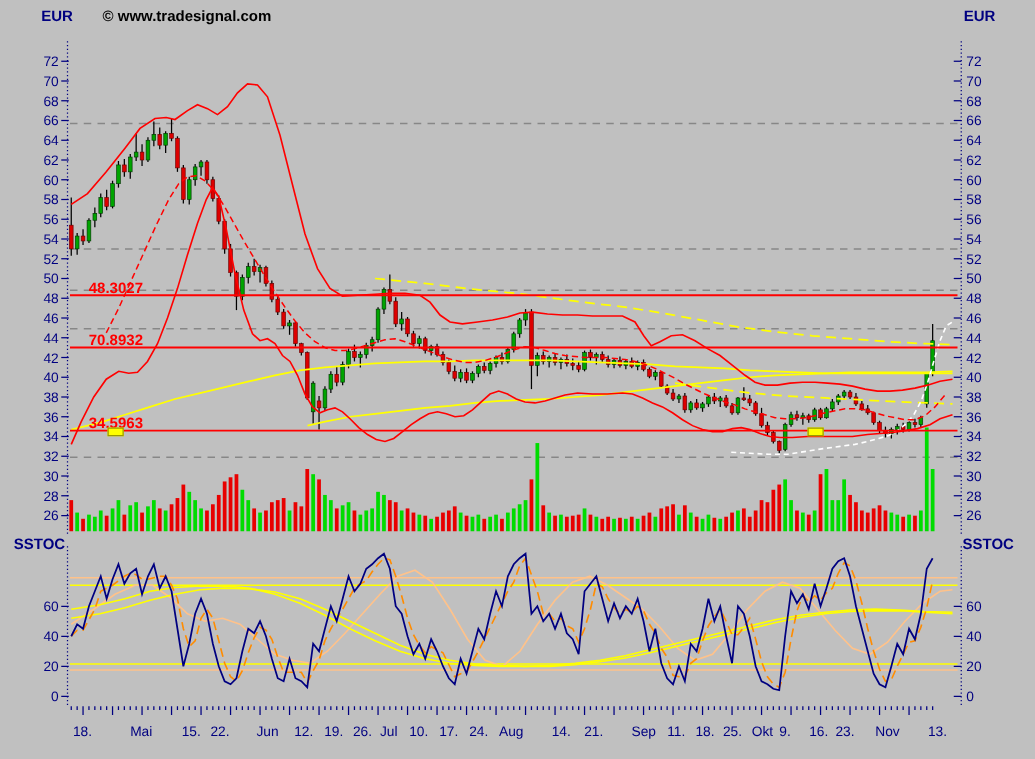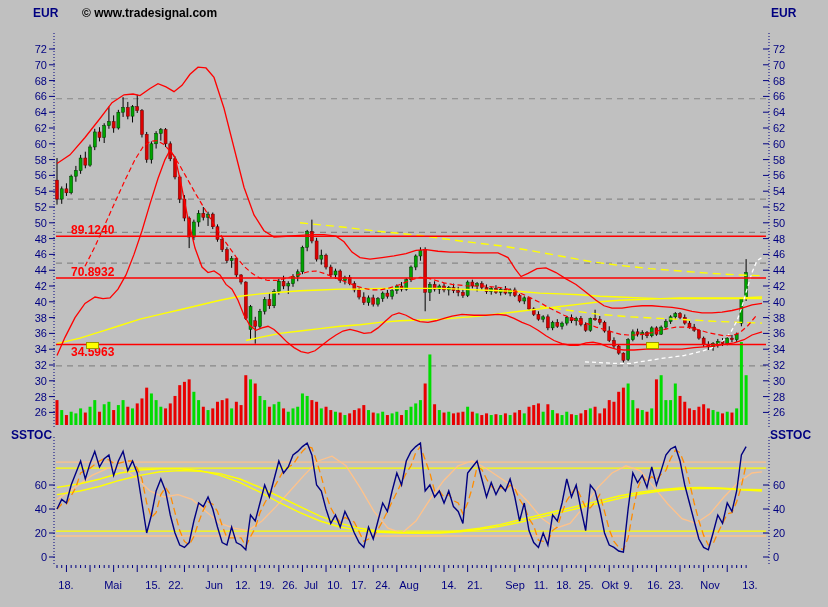--- a/index.html
+++ b/index.html
@@ -9,21 +9,21 @@
   .lbl{position:absolute;font-size:12px;color:#000080;white-space:nowrap;z-index:5;font-weight:bold;}
   .lbl.black{color:#000000;}
   .lbl.red{color:#ff0000;}
   .eur-left{left:33px;top:6px;}
   .copyright{left:62px;top:6px;margin-left:20px;}
   .eur-right{left:771px;top:6px;}
   .sstoc-left{left:11px;top:428px;}
   .sstoc-right{left:770px;top:428px;}
   .hl1{left:71px;top:223px;}
   .hl2{left:71px;top:265px;}
-  .hl3{left:71px;top:345px;}
+  .hl3{left:71px;top:331px;}
   .handle{position:absolute;width:11px;height:5px;background:#ffff00;border:1px solid #9a9a00;z-index:6;}
   .h1{left:86px;top:342px;}
   .h2{left:646px;top:342px;}
 </style>
 </head>
 <body>
 
 <div class="screen">
   <svg id="chart-svg" width="828" height="607">
       <g>
@@ -793,18 +793,18 @@
         <polyline points="57,494.6 80,491 100,486.2 120,480.2 140,475.4 160,471.8 180,470.6 200,471.2 220,473.6 240,479 260,487.4 280,497 300,506.6 320,516.2 340,523.4 360,528.2 380,531.2 400,532.4 420,533 440,533 460,531.8 480,529.4 500,526.4 520,522.2 540,517.4 560,512.6 580,507.8 600,503 620,498.2 640,494 660,491 680,489.2 700,488.6 720,488.6 740,489.8 762,491" fill="none" stroke="#ffff00" stroke-width="1.4"></polyline>
         <polyline points="57,509 61.72,504.2 66.44,504.2 71.16,495.8 75.88,487.4 80.6,473 85.32,470.6 90.03999999999999,468.2 94.75999999999999,464.6 99.47999999999999,461 104.19999999999999,458.6 108.91999999999999,459.8 113.64,463.4 118.36,463.4 123.08,462.2 127.8,461 132.51999999999998,461 137.24,468.2 141.95999999999998,479 146.68,503 151.39999999999998,517.4 156.12,512.6 160.83999999999997,494.6 165.56,487.4 170.28,494.6 175,512.6 179.72,530.6 184.44,541.4 189.16,545 193.88,536.6 198.6,522.2 203.32,510.2 208.04,501.8 212.76,504.2 217.48,511.4 222.2,525.8 226.92,537.8 231.64,537.8 236.35999999999999,537.8 241.07999999999998,537.8 245.79999999999998,546.2 250.51999999999998,536.6 255.23999999999998,528.2 259.96,512.6 264.67999999999995,503 269.4,494.6 274.12,487.4 278.84,479 283.56,470.6 288.28,467 293,464.6 297.72,457.4 302.44,451.4 307.15999999999997,446.6 311.88,447.8 316.59999999999997,461 321.32,476.6 326.03999999999996,494.6 330.76,507.8 335.47999999999996,516.2 340.2,522.2 344.91999999999996,517.4 349.64,519.8 354.35999999999996,522.2 359.08,531.8 363.8,541.4 368.52,539 373.24,537.8 377.96,529.4 382.68,521 387.4,511.4 392.12,501.8 396.84,492.2 401.56,482.6 406.28,473 411,465.8 415.71999999999997,452.6 420.44,446.6 425.15999999999997,459.8 429.88,473 434.59999999999997,491 439.32,491 444.03999999999996,497 448.76,494.6 453.47999999999996,500.6 458.2,503 462.91999999999996,513.8 467.64,503 472.35999999999996,487.4 477.08,467 481.79999999999995,469.4 486.52,479 491.23999999999995,486.2 495.96,491 500.67999999999995,487.4 505.4,489.8 510.12,485 514.8399999999999,488.6 519.56,499.4 524.28,506.6 529,518.6 533.72,525.8 538.44,540.2 543.16,541.4 547.88,541.4 552.5999999999999,530.6 557.3199999999999,527 562.04,512.6 566.76,500.6 571.48,493.4 576.1999999999999,487.4 580.92,497 585.64,507.8 590.36,507.8 595.0799999999999,501.8 599.8,494.6 604.52,511.4 609.24,529.4 613.9599999999999,541.4 618.68,547.4 623.4,549.8 628.12,537.8 632.8399999999999,511.4 637.56,488.6 642.28,476.6 647,481.4 651.7199999999999,476.6 656.4399999999999,480.2 661.16,474.2 665.88,470.6 670.6,458.6 675.3199999999999,450.2 680.04,452.6 684.76,464.6 689.48,482.6 694.1999999999999,503 698.92,521 703.64,535.4 708.36,545 713.0799999999999,543.8 717.8,533 722.52,523.4 727.24,513.8 731.9599999999999,512.6 736.68,501.8 741.4,486.2 746.12,464.6" fill="none" stroke="#ff8c00" stroke-width="1.3" stroke-dasharray="7,4"></polyline>
         <polyline points="57,509 61.72,499.4 66.44,503 71.16,485 75.88,473 80.6,461 85.32,479 90.03999999999999,463.4 94.75999999999999,451.4 99.47999999999999,467 104.19999999999999,458.6 108.91999999999999,455 113.64,475.4 118.36,461 123.08,451.4 127.8,470.6 132.51999999999998,461 137.24,473 141.95999999999998,503 146.68,533 151.39999999999998,515 156.12,491 160.83999999999997,479 165.56,491 170.28,515 175,533 179.72,545 184.44,547.4 189.16,542.6 193.88,521 198.6,503 203.32,506.6 208.04,497 212.76,509 217.48,527 222.2,542.6 226.92,545 231.64,527 236.35999999999999,542.6 241.07999999999998,545 245.79999999999998,549.8 250.51999999999998,515 255.23999999999998,521 259.96,503 264.67999999999995,485 269.4,497 274.12,479 278.84,461 283.56,473 288.28,467 293,455 297.72,451.4 302.44,446.6 307.15999999999997,443 311.88,455 316.59999999999997,485 321.32,491 326.03999999999996,509 330.76,523.4 335.47999999999996,515 340.2,527 344.91999999999996,511.4 349.64,521 354.35999999999996,533 359.08,542.6 363.8,547.4 368.52,527 373.24,539 377.96,521 382.68,503 387.4,511.4 392.12,491 396.84,473 401.56,485 406.28,461 411,451.4 415.71999999999997,446.6 420.44,443 425.15999999999997,491 429.88,485 434.59999999999997,497 439.32,491 444.03999999999996,503 448.76,491 453.47999999999996,506.6 458.2,511.4 462.91999999999996,523.4 467.64,473 472.35999999999996,467 477.08,461 481.79999999999995,479 486.52,497 491.23999999999995,482.6 495.96,494.6 500.67999999999995,485 505.4,491 510.12,479 514.8399999999999,497 519.56,521 524.28,503 529,530.6 533.72,542.6 538.44,547.4 543.16,533 547.88,545 552.5999999999999,515 557.3199999999999,521 562.04,503 566.76,479 571.48,497 576.1999999999999,485 580.92,509 585.64,530.6 590.36,485 595.0799999999999,491 599.8,509 604.52,533 609.24,545 613.9599999999999,547.4 618.68,551 623.4,552.2 628.12,509 632.8399999999999,473 637.56,482.6 642.28,475.4 647,487.4 651.7199999999999,467 656.4399999999999,485 661.16,470.6 665.88,455 670.6,449 675.3199999999999,446.6 680.04,461 684.76,485 689.48,503 694.1999999999999,521 698.92,539 703.64,547.4 708.36,549.8 713.0799999999999,533 717.8,515 722.52,523.4 727.24,503 731.9599999999999,511.4 736.68,491 741.4,455 746.12,446.6" fill="none" stroke="#000080" stroke-width="1.4"></polyline>
       </g>
     </svg>
   <div class="lbl eur-left">EUR</div>
   <div class="lbl black copyright">© www.tradesignal.com</div>
   <div class="lbl eur-right">EUR</div>
   <div class="lbl sstoc-left">SSTOC</div>
   <div class="lbl sstoc-right">SSTOC</div>
-  <div class="lbl red hl1">89.1240</div>
+  <div class="lbl red hl1">48.3027</div>
   <div class="lbl red hl2">70.8932</div>
   <div class="lbl red hl3">34.5963</div>
   <div class="handle h1"></div>
   <div class="handle h2"></div>
 </div>
 
 </body></html>

